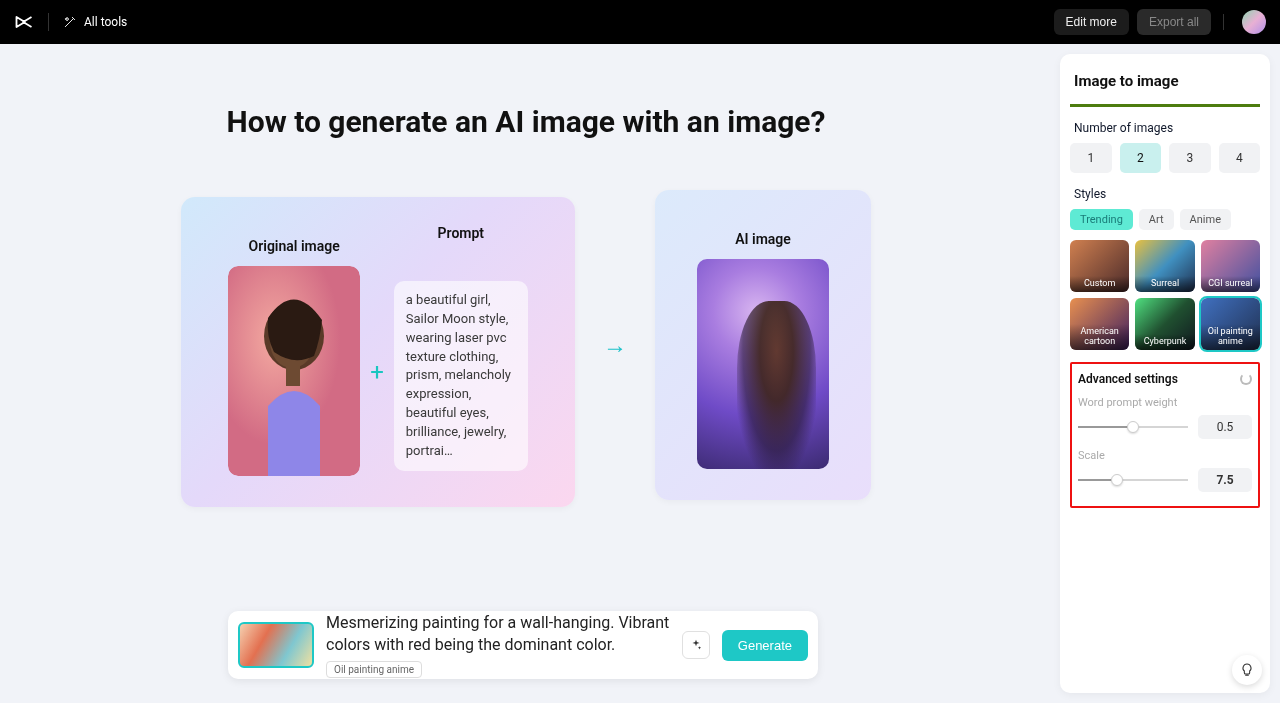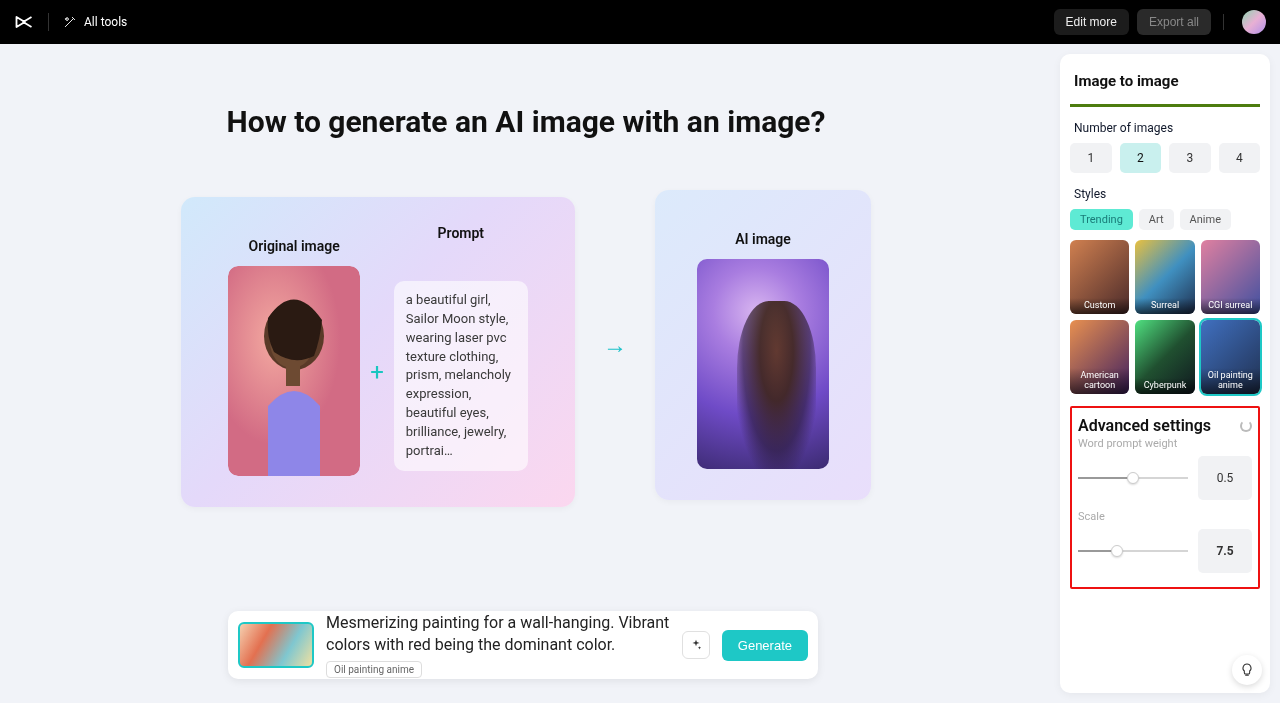--- a/index.html
+++ b/index.html
@@ -49,39 +49,39 @@
   .sidebar { width: 210px; margin: 10px 10px 10px 0; background: #fff; border-radius: 10px; box-shadow: 0 2px 8px rgba(0,0,0,0.05); padding: 16px 10px; display:flex; flex-direction:column; }
   .sb-title { font-size: 15px; font-weight: 700; padding: 2px 4px 14px; border-bottom: 3px solid #4d7c0f; margin-bottom: 14px; }
   .sb-label { font-size: 12px; color: #0f172a; margin: 0 4px 8px; }
   .num-row { display: flex; gap: 8px; margin-bottom: 14px; }
   .num-btn { flex:1; height: 30px; border-radius: 5px; background: #f1f2f4; color:#333; display:flex; align-items:center; justify-content:center; font-size: 12px; cursor:pointer; }
   .num-btn.active { background: #c9f0ee; color:#111; }
   .pill-row { display:flex; gap: 6px; margin-bottom: 10px; }
   .pill { font-size: 11px; padding: 4px 10px; border-radius: 5px; background: #f1f2f4; color:#555; cursor:pointer; }
   .pill.active { background: #5eead4; color:#1a7c78; }
   .style-grid { display:grid; grid-template-columns: repeat(3, 1fr); gap: 6px; margin-bottom: 12px; }
-  .style-cell { position:relative; height: 74px; border-radius: 6px; overflow:hidden; cursor:pointer; }
+  .style-cell { position:relative; height: 52px; border-radius: 6px; overflow:hidden; cursor:pointer; }
   .style-cell.sel { outline: 2px solid #1ec8c6; outline-offset: 0; }
   .style-cell .cap { position:absolute; left:0; right:0; bottom:0; text-align:center; font-size: 9px; color:#fff; padding: 3px 1px; background: linear-gradient(transparent, rgba(0,0,0,0.6)); line-height:1.1; }
   .sg1{background:linear-gradient(135deg,#d08050,#4a2a2a);}
   .sg2{background:linear-gradient(135deg,#e8c040,#4090c0,#203050);}
   .sg3{background:linear-gradient(135deg,#e080a0,#4050a0);}
   .sg4{background:linear-gradient(135deg,#e89050,#402060);}
   .sg5{background:linear-gradient(135deg,#50e080,#205030,#101820);}
   .sg6{background:linear-gradient(135deg,#4070c0,#203050);}
 
   .adv-box { border: 2px solid #e11; border-radius: 2px; padding: 8px 6px 14px; }
-  .adv-head { display:flex; align-items:center; font-size: 16px; font-weight:600; margin-bottom: 2px; text-align: center; }
+  .adv-head { display:flex; align-items:center; font-size: 12px; font-weight:600; margin-bottom: 10px; text-align: center; }
   .adv-head .sp { margin-left:auto; width:12px; height:12px; border:2px solid #bbb; border-top-color:transparent; border-radius:50%; }
   .adv-sublabel { font-size: 11px; color: #aaa; margin-bottom: 6px; }
   .slider-row { display:flex; align-items:center; gap:10px; margin-bottom: 10px; }
   .track { flex:1; height:2px; background:#d5d5d5; position:relative; }
   .track .fill { position:absolute; left:0; top:0; bottom:0; background:#999; }
   .track .knob { position:absolute; top:50%; width:12px; height:12px; background:#fff; border:1px solid #ccc; border-radius:50%; transform:translate(-50%,-50%); box-shadow:0 1px 2px rgba(0,0,0,0.15); }
-  .val-box { width:54px; height:44px; background:#f1f2f4; border-radius:5px; display:flex; align-items:center; justify-content:center; font-size:12px; color:#333;text-align:right; }
+  .val-box { width:54px; height:24px; background:#f1f2f4; border-radius:5px; display:flex; align-items:center; justify-content:center; font-size:12px; color:#333;text-align:right; }
   .fab { position: fixed; right: 18px; bottom: 18px; width: 30px; height: 30px; border-radius: 50%; background:#fff; box-shadow:0 2px 6px rgba(0,0,0,0.15); display:flex; align-items:center; justify-content:center; cursor:pointer; }
 </style>
 </head>
 <body>
 
 <div class="topbar">
   <div class="topbar-left">
     <span class="logo">
       <svg width="20" height="20" viewBox="0 0 24 24">
           <path d="M3 6 L13 12 L3 18 Z M21 6 L11 12 L21 18" fill="none" stroke="#fff" stroke-width="2.2" stroke-linejoin="round"></path>

